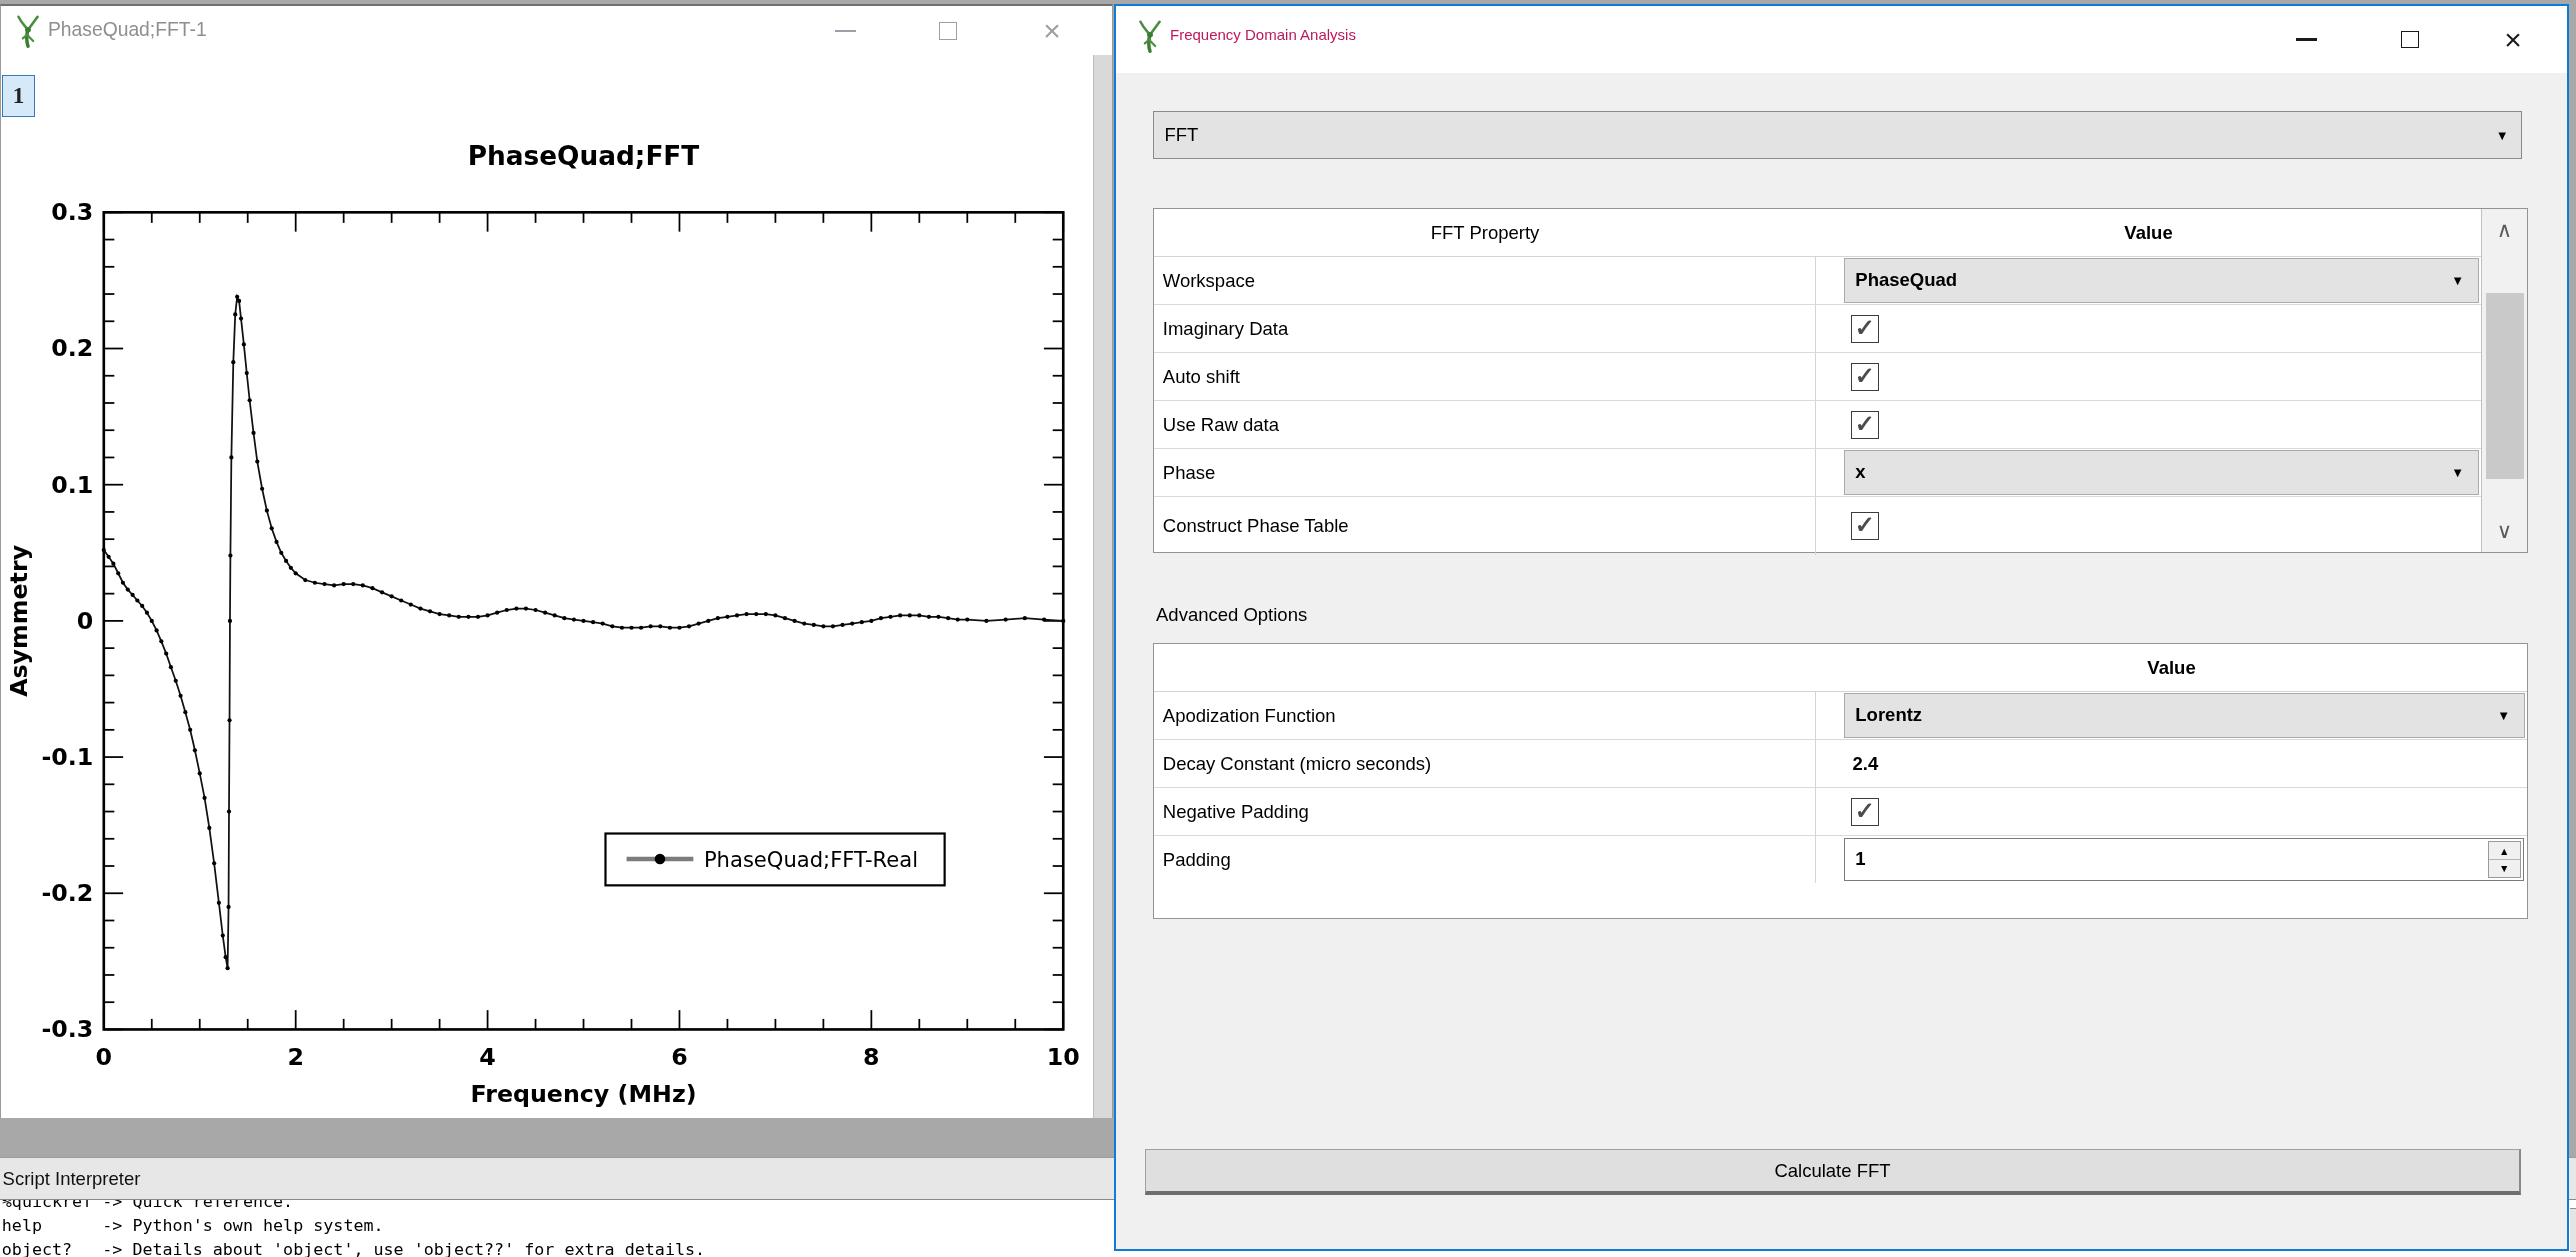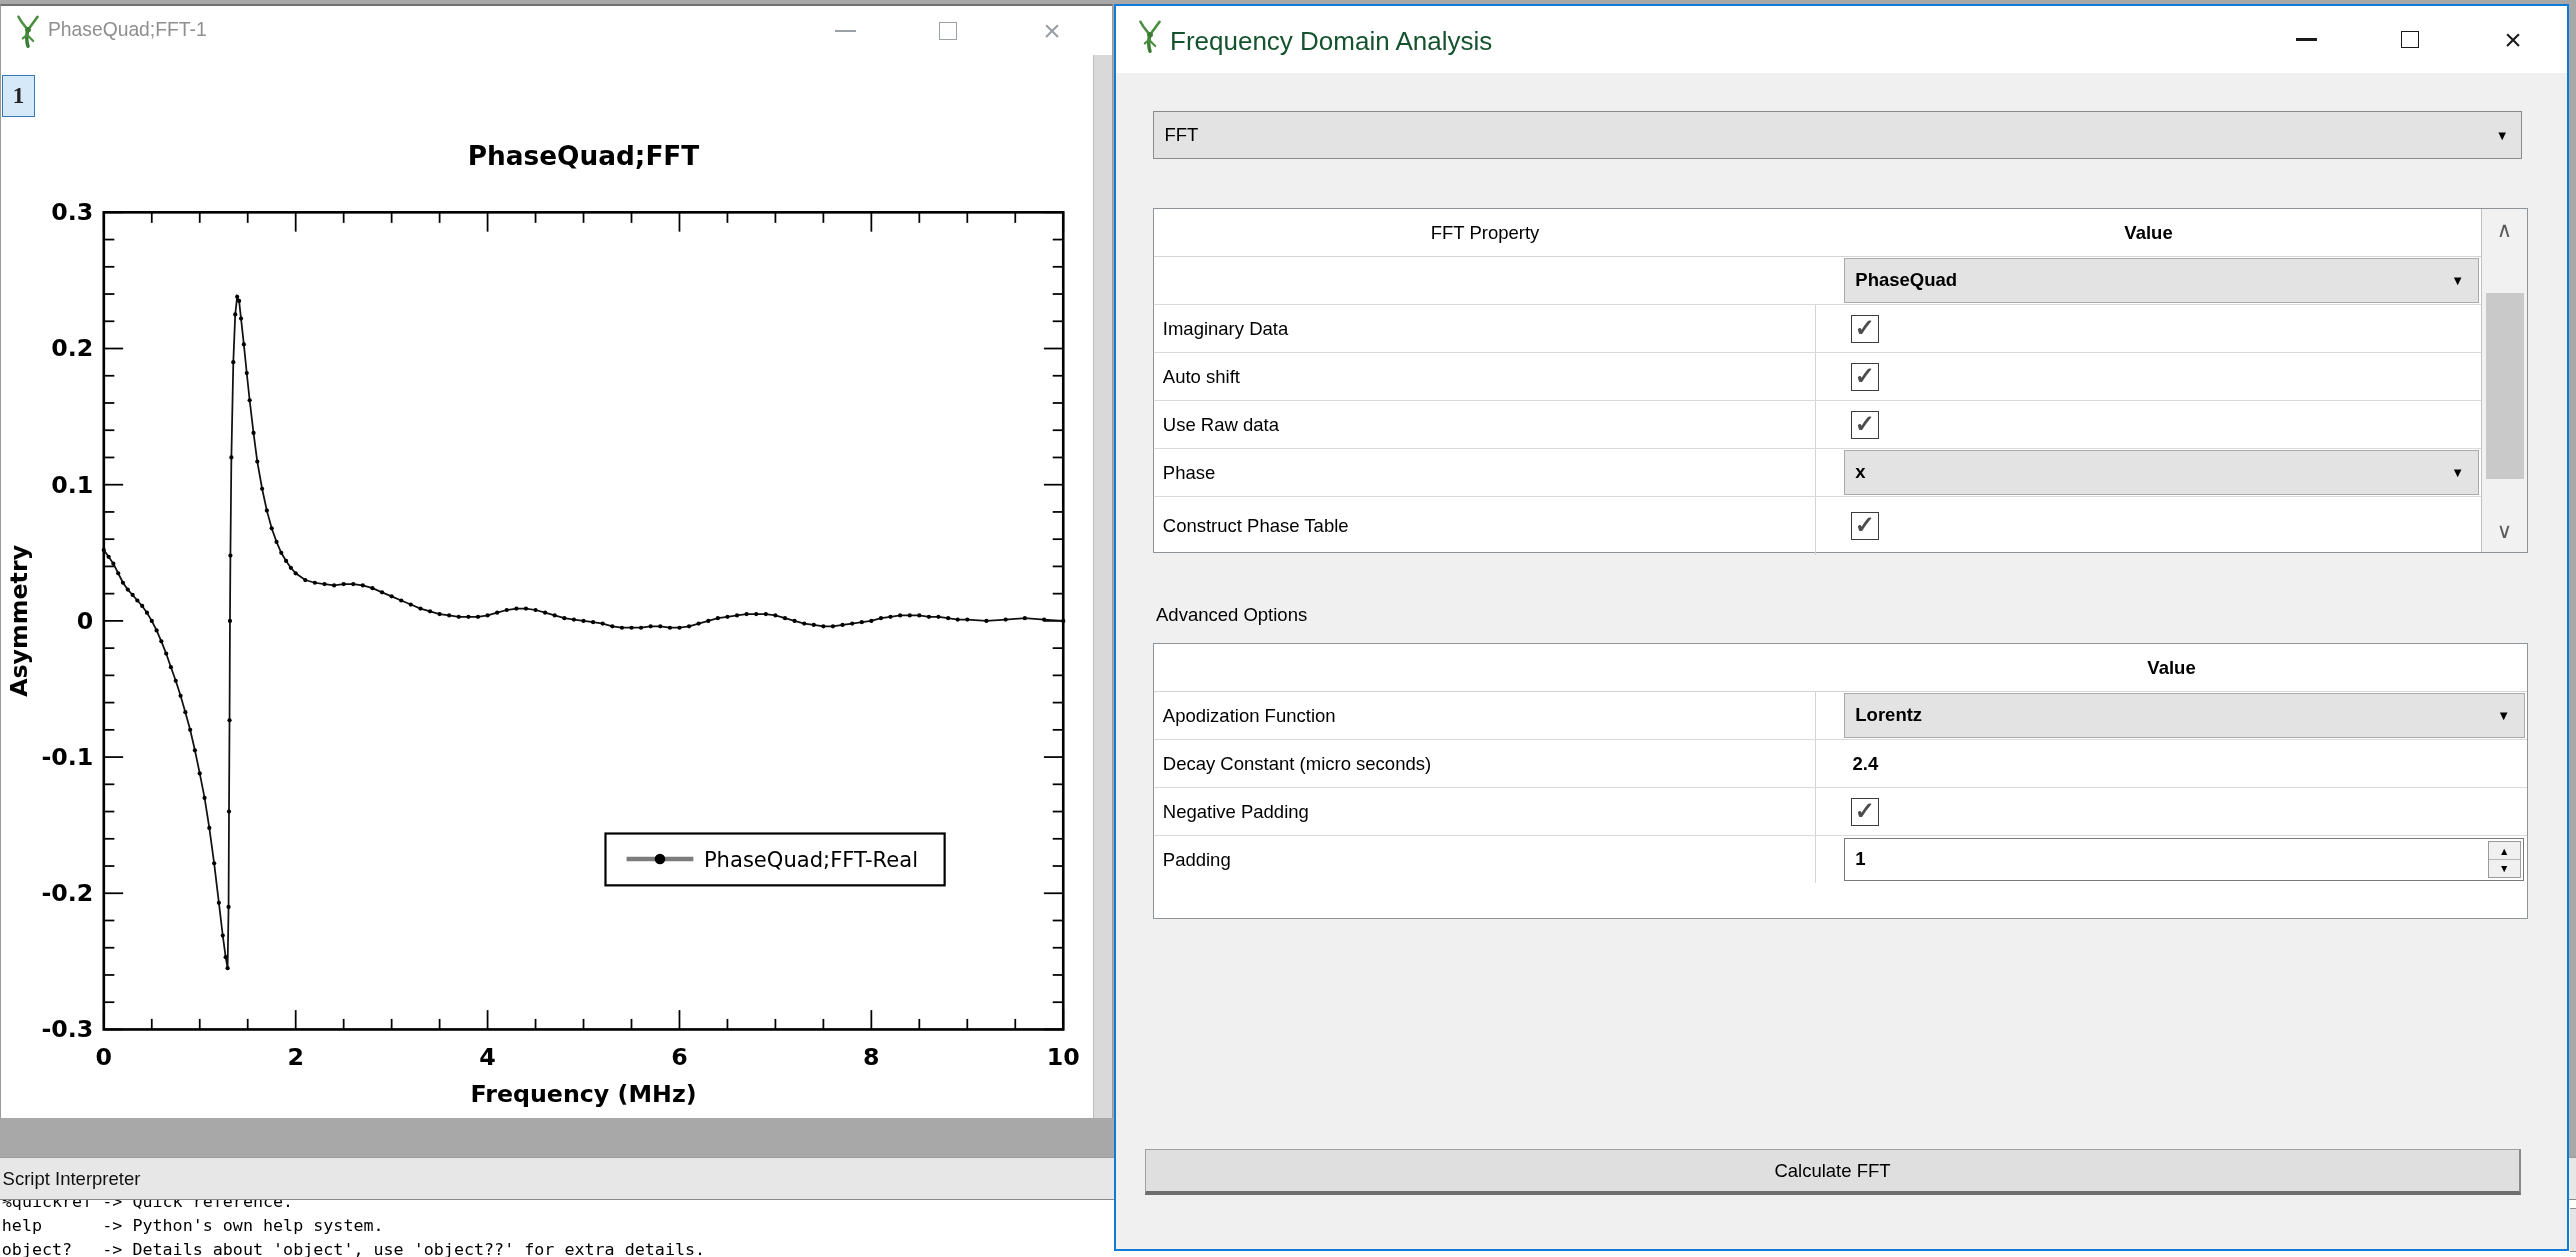--- a/index.html
+++ b/index.html
@@ -37,21 +37,21 @@
   .sp-header{height:43px;background:#e7e7e7;border-top:1.8px solid #9c9c9c;border-bottom:1.8px solid #8a8a8a;
              box-sizing:border-box;display:flex;align-items:center;}
   .sp-header span{font-size:18.5px;color:#111;margin-left:2.6px;text-align:center;}
   .sp-console{height:57px;overflow:hidden;background:#fff;}
   .sp-console pre{margin:-11.4px 0 0 1.8px;font-family:"DejaVu Sans Mono",monospace;font-size:16.7px;line-height:24px;color:#000;}
 
   
   .dialog{position:absolute;left:1114px;top:4.4px;width:1455px;height:1247px;background:#f0f0f0;
           border:2.6px solid #0f7bd7;box-sizing:border-box;}
   .dlg-titlebar{position:absolute;left:0;top:0;width:100%;height:67px;background:#ffffff;}
-  .dlg-title{position:absolute;left:54px;top:19.3px;font-size:26px;color:#14532d;white-space:nowrap;}
+  .dlg-title{position:absolute;left:54px;top:19.3px;font-size:15px;color:#be185d;white-space:nowrap;}
   .dlg-ctrl{color:#1a1a1a;}
   .dlg-min{left:1162px;top:8.8px;}.dlg-max{left:1266px;top:8.8px;}.dlg-close{left:1369px;top:8.8px;}
 
   .combo{position:absolute;left:37px;top:105px;width:1369px;height:48px;background:#e3e3e3;
          border:0.9px solid #8a8a8a;box-sizing:border-box;display:flex;align-items:center;}
   .combo .combo-label{font-size:18.5px;color:#000;margin-left:10.5px;flex:1;}
   .caret{font-size:13px;color:#000;line-height:1;}
   .combo .caret{margin-right:12.3px;}
 
   .ptable{position:absolute;background:#fff;border:1.8px solid #8f9499;box-sizing:border-box;}
@@ -438,20 +438,23 @@
       <span class="combo-label">FFT</span>
       <span class="caret">▼</span>
     </div>
 
     <div class="ptable fft-table">
       <div class="thead">
         <div class="h-left">FFT Property</div>
         <div class="h-right">Value</div>
       </div>
       <div class="trow">
+        <div class="tcell-prop">
+            <span>Workspace</span>
+          </div>
         <div class="tcell-val">
           <div class="cell-dropdown">
             <span class="ddl">PhaseQuad</span>
             <span class="caret">▼</span>
           </div>
         </div>
       </div>
       <div class="trow">
         <div class="tcell-prop">
             <span>Imaginary Data</span>

